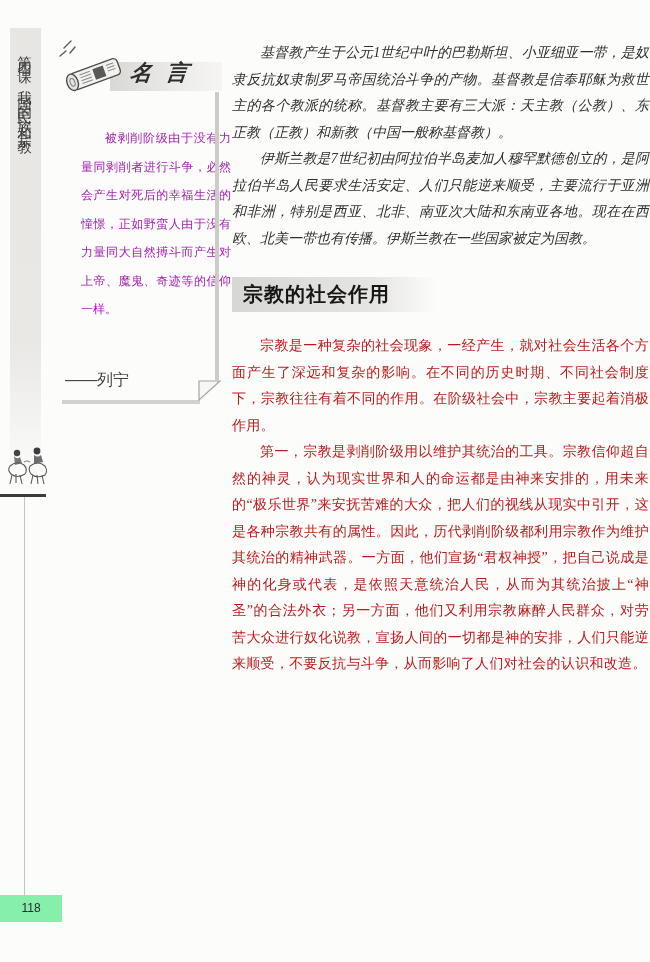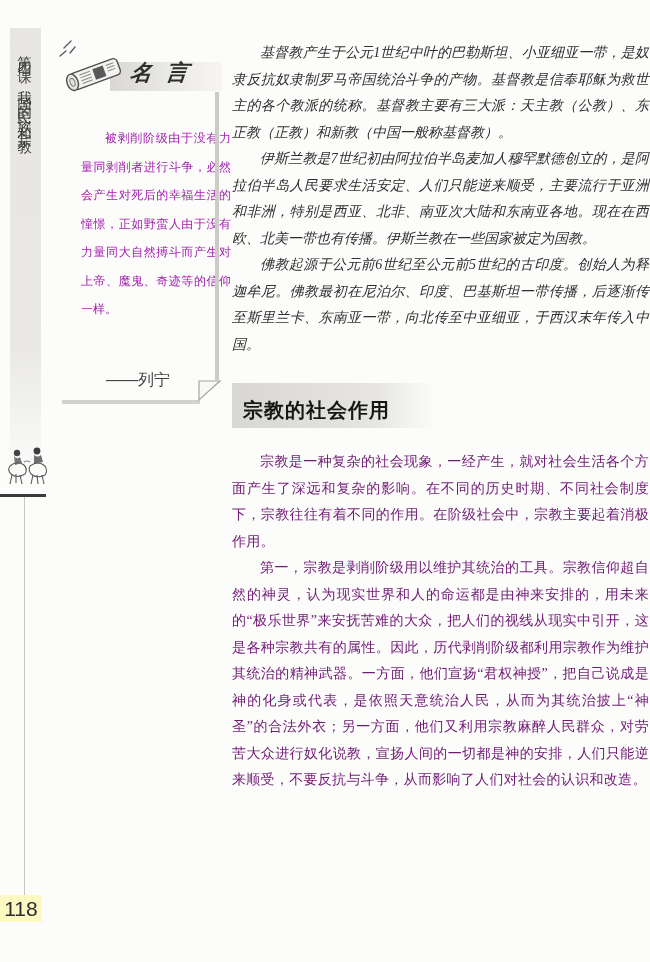--- a/index.html
+++ b/index.html
@@ -19,24 +19,24 @@
     font-family:"Liberation Sans","DejaVu Sans",sans-serif;
     font-size:14.5px;color:#3a3a3a;letter-spacing:7px;
     margin:0 auto;display:block;width:16px;
   }
   .sidebar-lesson{padding-top:16px;}
   .sidebar-unit{padding-top:14px;}
   .figures-illustration{position:absolute;left:4px;top:444px;}
   .rule-dark{position:absolute;left:0;top:494px;width:46px;height:3px;background:#3b3b3b;}
   .rule-thin{position:absolute;left:24px;top:497px;width:1px;height:398px;background:#c6c5c1;}
   .page-number{
-    position:absolute;left:0;top:895px;width:42px;height:27px;
-    background:#fef9c3;color:#2b2b2b;
+    position:absolute;left:0;top:895px;width:62px;height:27px;
+    background:#86efac;color:#2b2b2b;
     font-family:"Liberation Sans","DejaVu Sans",sans-serif;
-    font-size:21px;line-height:27px;text-align:center;
+    font-size:12px;line-height:27px;text-align:center;
   }
   
   .quote-box{position:absolute;left:58px;top:36px;width:164px;height:402px;}
   .quote-title-band{
     position:absolute;left:52px;top:26px;width:112px;height:29px;
     background:linear-gradient(90deg,#d9d8d5 0%,#eCebe8 60%,#f6f5f3 100%);
   }
   .quote-title{
     position:absolute;left:52px;top:22px;width:112px;
     font-family:"Liberation Serif","DejaVu Serif",serif;
@@ -49,33 +49,33 @@
   .quote-curl{position:absolute;left:140px;top:342px;}
   .quote-text{
     position:absolute;left:7px;top:72px;width:150px;
     font-family:"Liberation Sans","DejaVu Sans",sans-serif;
     font-size:12px;line-height:28.5px;color:#a21caf;
     text-align:justify;text-indent:2em;margin:16px;
   }
   .quote-attribution{
     position:absolute;left:7px;top:334px;width:146px;
     font-family:"Liberation Sans","DejaVu Sans",sans-serif;
-    font-size:16px;color:#3f3f3f;text-align:center;
+    font-size:16px;color:#3f3f3f;text-align:left;
   }
   
   .main-col{position:absolute;left:232px;top:40px;width:417px;}
   .para{
     margin:0;text-align:justify;text-indent:2em;
     font-size:14px;line-height:26.5px;
   }
   .para-kai{font-style:italic;color:#2e2e2e;}
-  .para-song{font-style:normal;color:#701a75;letter-spacing:0.3px;}
+  .para-song{font-style:normal;color:#b91c1c;letter-spacing:0.3px;}
   .section-heading{
     display:inline-block;margin:25px 0 21px 0;
-    padding:14px 46px 4px 11px;
+    padding:4px 46px 4px 11px;
     background:linear-gradient(90deg,#d8d7d4 0%,#e6e5e2 70%,rgba(230,229,226,0) 100%);
     font-weight:bold;font-size:20px;color:#161616;letter-spacing:1px;
   }
 </style>
 </head>
 <body>
 
 <div class="sidebar-strip">
   <div class="sidebar-vtext sidebar-lesson">第四课</div>
   <div class="sidebar-vtext sidebar-unit">我国的民族和宗教</div>
@@ -130,21 +130,20 @@
   <div class="quote-curl">
     <svg width="24" height="24" viewBox="0 0 24 24">
       <path d="M1 3 L22 3 L1 22 Z" fill="#f8f7f4" stroke="#a5a4a0" stroke-width="1.2"></path>
     </svg>
   </div>
 </div>
 
 <div class="main-col">
   <p class="para para-kai">基督教产生于公元1世纪中叶的巴勒斯坦、小亚细亚一带，是奴隶反抗奴隶制罗马帝国统治斗争的产物。基督教是信奉耶稣为救世主的各个教派的统称。基督教主要有三大派：天主教（公教）、东正教（正教）和新教（中国一般称基督教）。</p>
   <p class="para para-kai">伊斯兰教是7世纪初由阿拉伯半岛麦加人穆罕默德创立的，是阿拉伯半岛人民要求生活安定、人们只能逆来顺受，主要流行于亚洲和非洲，特别是西亚、北非、南亚次大陆和东南亚各地。现在在西欧、北美一带也有传播。伊斯兰教在一些国家被定为国教。</p>
-  <p class="para para-kai">佛教起源于公元前6世纪至公元前5世纪的古印度。创始人为释迦牟尼。佛教最初在尼泊尔、印度、巴基斯坦一带传播，后逐渐传至斯里兰卡、东南亚一带，向北传至中亚细亚，于西汉末年传入中国。</p>
 
   <div>
     <span class="section-heading">宗教的社会作用</span>
   </div>
 
   <p class="para para-song">宗教是一种复杂的社会现象，一经产生，就对社会生活各个方面产生了深远和复杂的影响。在不同的历史时期、不同社会制度下，宗教往往有着不同的作用。在阶级社会中，宗教主要起着消极作用。</p>
   <p class="para para-song">第一，宗教是剥削阶级用以维护其统治的工具。宗教信仰超自然的神灵，认为现实世界和人的命运都是由神来安排的，用未来的“极乐世界”来安抚苦难的大众，把人们的视线从现实中引开，这是各种宗教共有的属性。因此，历代剥削阶级都利用宗教作为维护其统治的精神武器。一方面，他们宣扬“君权神授”，把自己说成是神的化身或代表，是依照天意统治人民，从而为其统治披上“神圣”的合法外衣；另一方面，他们又利用宗教麻醉人民群众，对劳苦大众进行奴化说教，宣扬人间的一切都是神的安排，人们只能逆来顺受，不要反抗与斗争，从而影响了人们对社会的认识和改造。</p>
 </div>
 
 </body></html>

